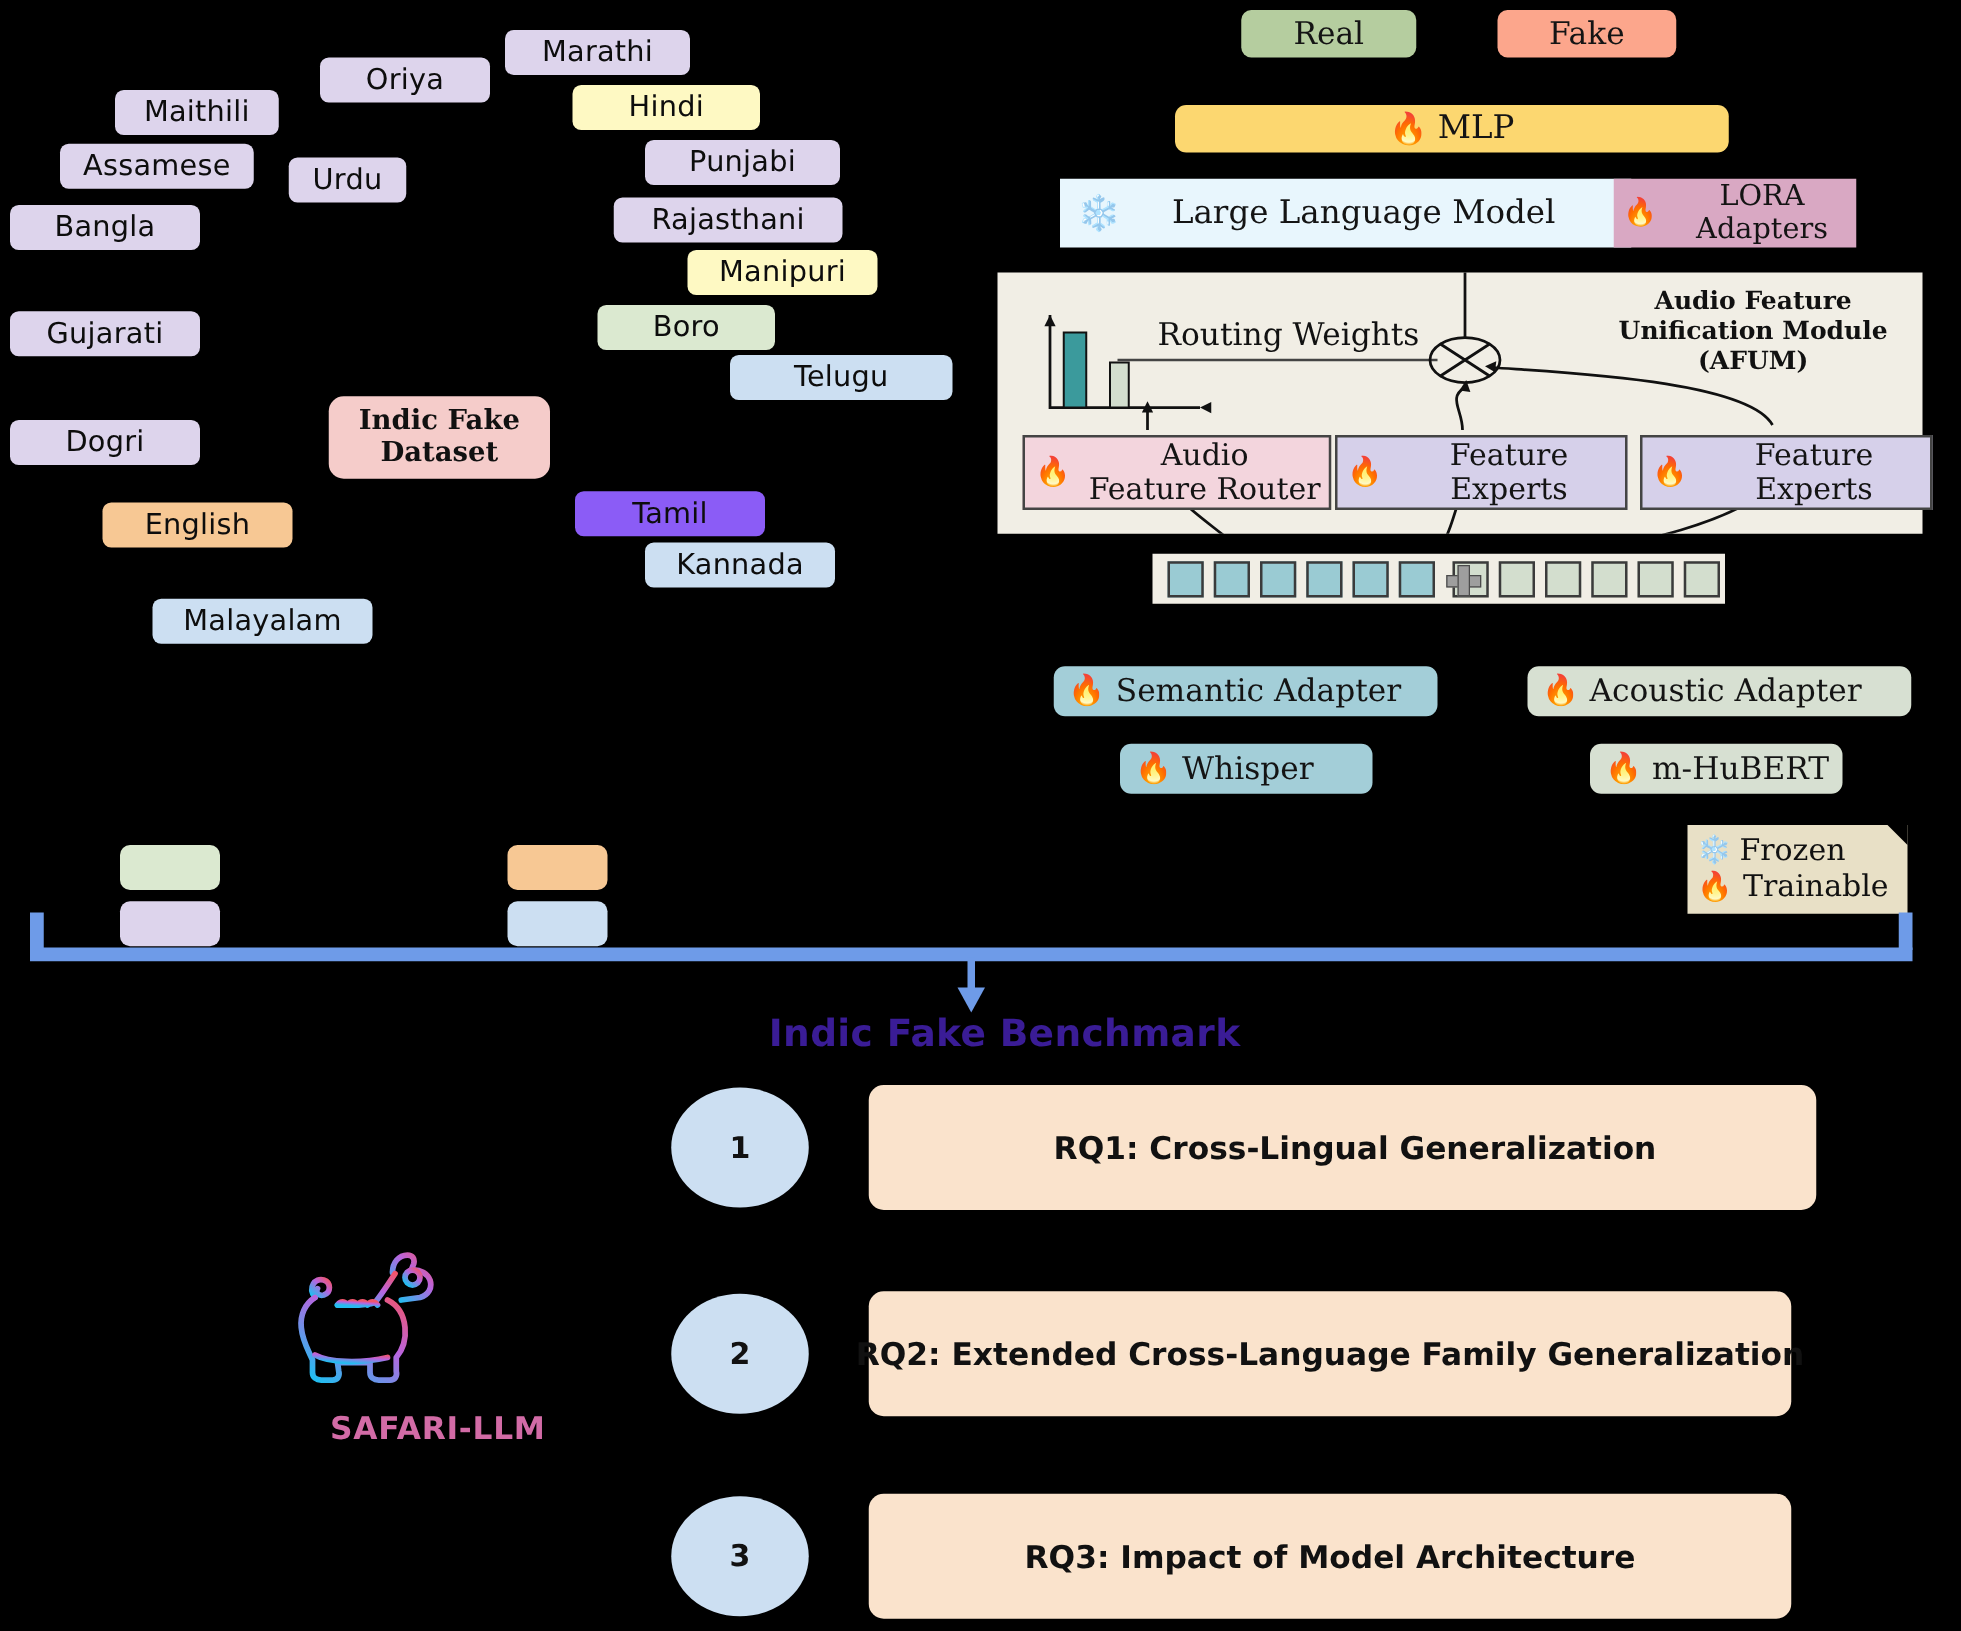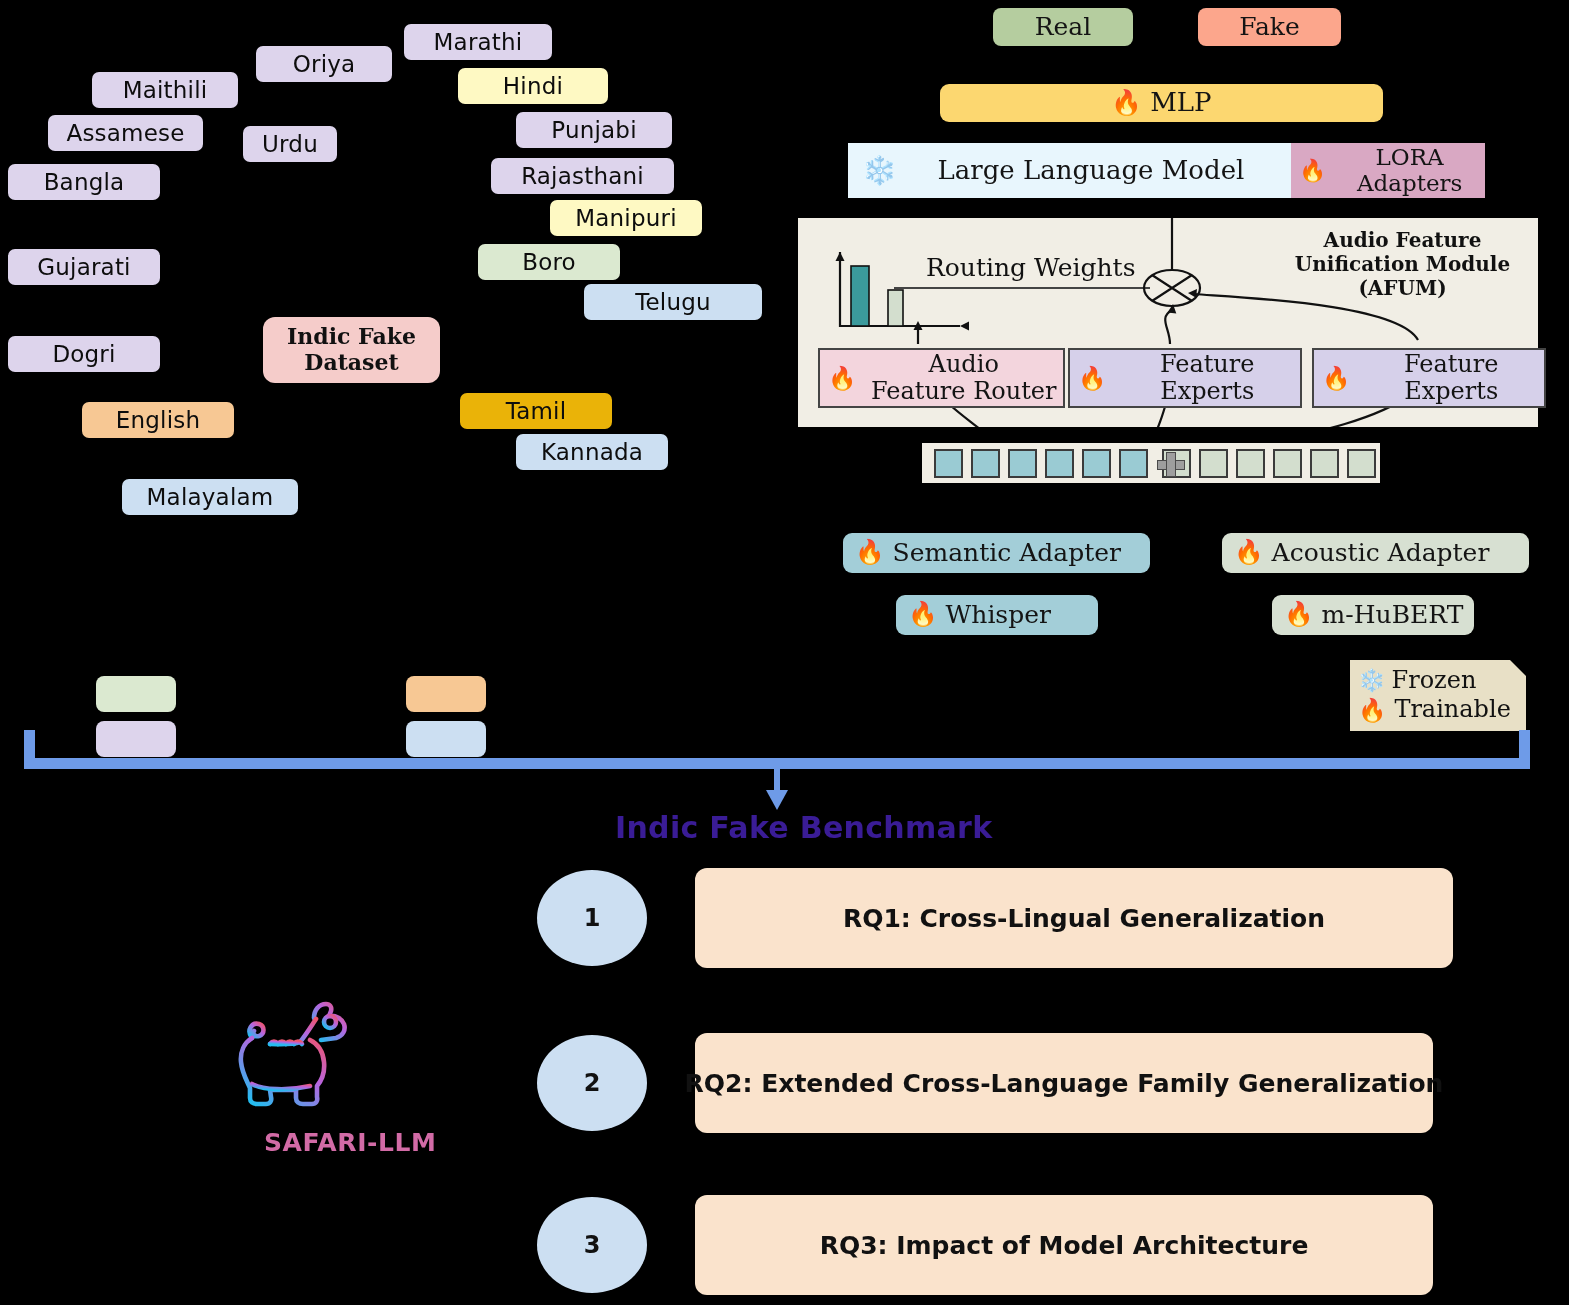--- a/index.html
+++ b/index.html
@@ -89,30 +89,30 @@
   <div id="lang-cloud">
       <div class="pill c-indo" style="left: 404px; top: 24px; width: 148px; height: 36px; background: rgb(221, 212, 236);">
         <span>Marathi</span>
       </div>
       <div class="pill c-indo" style="left: 256px; top: 46px; width: 136px; height: 36px; background: rgb(221, 212, 236);">
         <span>Oriya</span>
       </div>
       <div class="pill c-indo" style="left: 458px; top: 68px; width: 150px; height: 36px; background: #fef9c3;">
         <span>Hindi</span>
       </div>
-      <div class="pill c-indo" style="left: 92px; top: 72px; width: 146px; height: 36px; background: rgb(221, 212, 236);">
+      <div class="pill c-indo" style="left: 92px; top: 72px; width: 131px; height: 36px; background: rgb(221, 212, 236);">
         <span>Maithili</span>
       </div>
       <div class="pill c-indo" style="left: 516px; top: 112px; width: 156px; height: 36px; background: rgb(221, 212, 236);">
         <span>Punjabi</span>
       </div>
       <div class="pill c-indo" style="left: 48px; top: 115px; width: 155px; height: 36px; background: rgb(221, 212, 236);">
         <span>Assamese</span>
       </div>
-      <div class="pill c-indo" style="left: 231px; top: 126px; width: 94px; height: 36px; background: rgb(221, 212, 236); margin-left: 12px;">
+      <div class="pill c-indo" style="left: 231px; top: 126px; width: 94px; height: 36px; background: rgb(221, 212, 236);">
         <span>Urdu</span>
       </div>
       <div class="pill c-indo" style="left: 491px; top: 158px; width: 183px; height: 36px; background: rgb(221, 212, 236);">
         <span>Rajasthani</span>
       </div>
       <div class="pill c-indo" style="left: 8px; top: 164px; width: 152px; height: 36px; background: rgb(221, 212, 236);">
         <span>Bangla</span>
       </div>
       <div class="pill c-tibeto" style="left: 550px; top: 200px; width: 152px; height: 36px; background: #fef9c3;">
         <span>Manipuri</span>
@@ -125,21 +125,21 @@
       </div>
       <div class="pill c-indo" style="left: 8px; top: 249px; width: 152px; height: 36px; background: rgb(221, 212, 236);">
         <span>Gujarati</span>
       </div>
       <div class="pill c-indo" style="left: 8px; top: 336px; width: 152px; height: 36px; background: rgb(221, 212, 236);">
         <span>Dogri</span>
       </div>
       <div class="pill c-other" style="left: 82px; top: 402px; width: 152px; height: 36px; background: rgb(247, 200, 148);">
         <span>English</span>
       </div>
-      <div class="pill c-dravidian" style="left: 460px; top: 393px; width: 152px; height: 36px; background: #eab308;">
+      <div class="pill c-dravidian" style="left: 460px; top: 393px; width: 152px; height: 36px; background: #8b5cf6;">
         <span>Tamil</span>
       </div>
       <div class="pill c-dravidian" style="left: 516px; top: 434px; width: 152px; height: 36px; background: rgb(204, 223, 242);">
         <span>Kannada</span>
       </div>
       <div class="pill c-dravidian" style="left: 122px; top: 479px; width: 176px; height: 36px; background: rgb(204, 223, 242);">
         <span>Malayalam</span>
       </div>
     </div>
 

